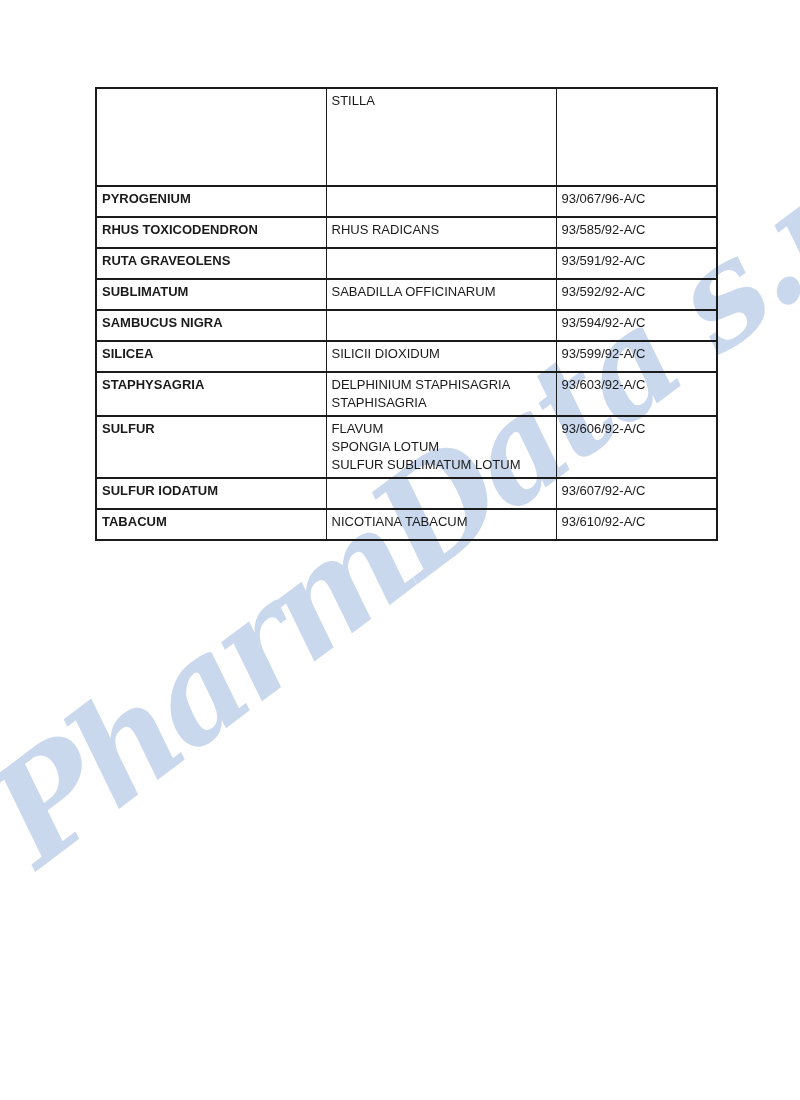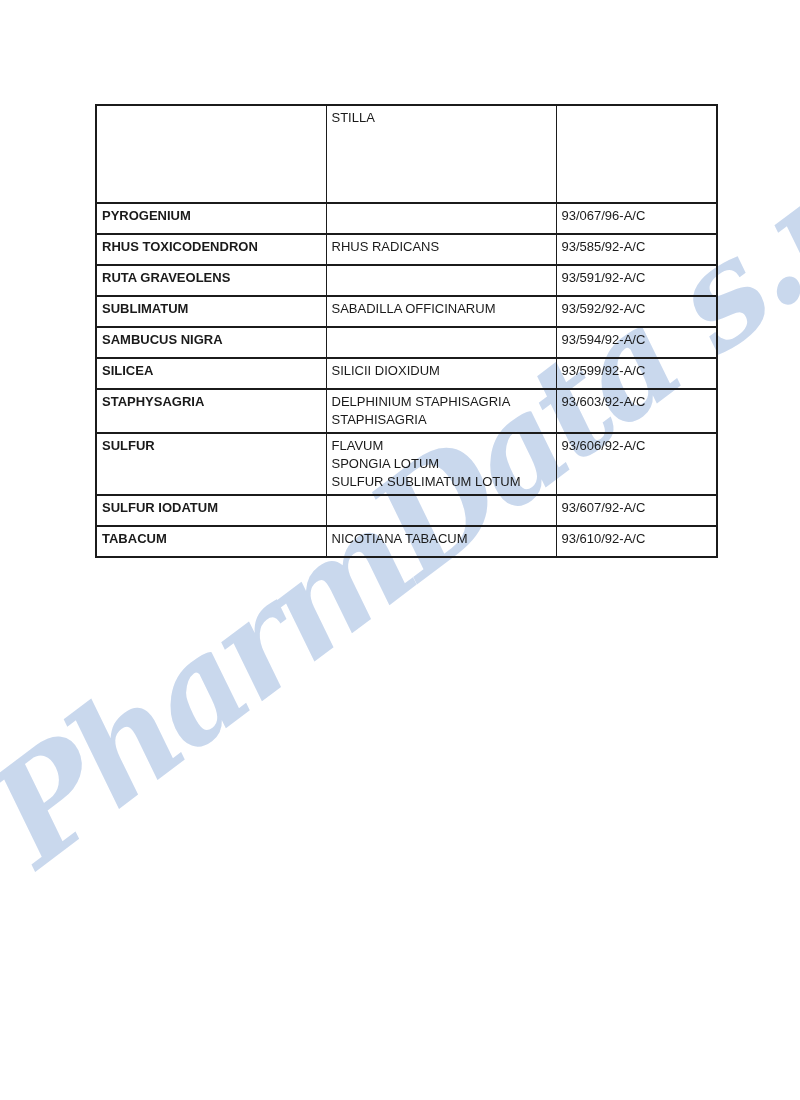--- a/index.html
+++ b/index.html
@@ -30,21 +30,21 @@
     letter-spacing: -0.05em;
     white-space: nowrap;
     opacity: 0.75;
     z-index: 0;
     user-select: none;
   }
   
   table.substances {
     position: absolute;
     left: 95px;
-    top: 104px;
+    top: 87px;
     width: 621px;
     border-collapse: collapse;
     table-layout: fixed;
     z-index: 1;
     background: transparent;
     padding-left: 40px;
   }
   table.substances col.c-name { width: 230px; }
   table.substances col.c-syn  { width: 230px; }
   table.substances col.c-code { width: 161px; }

